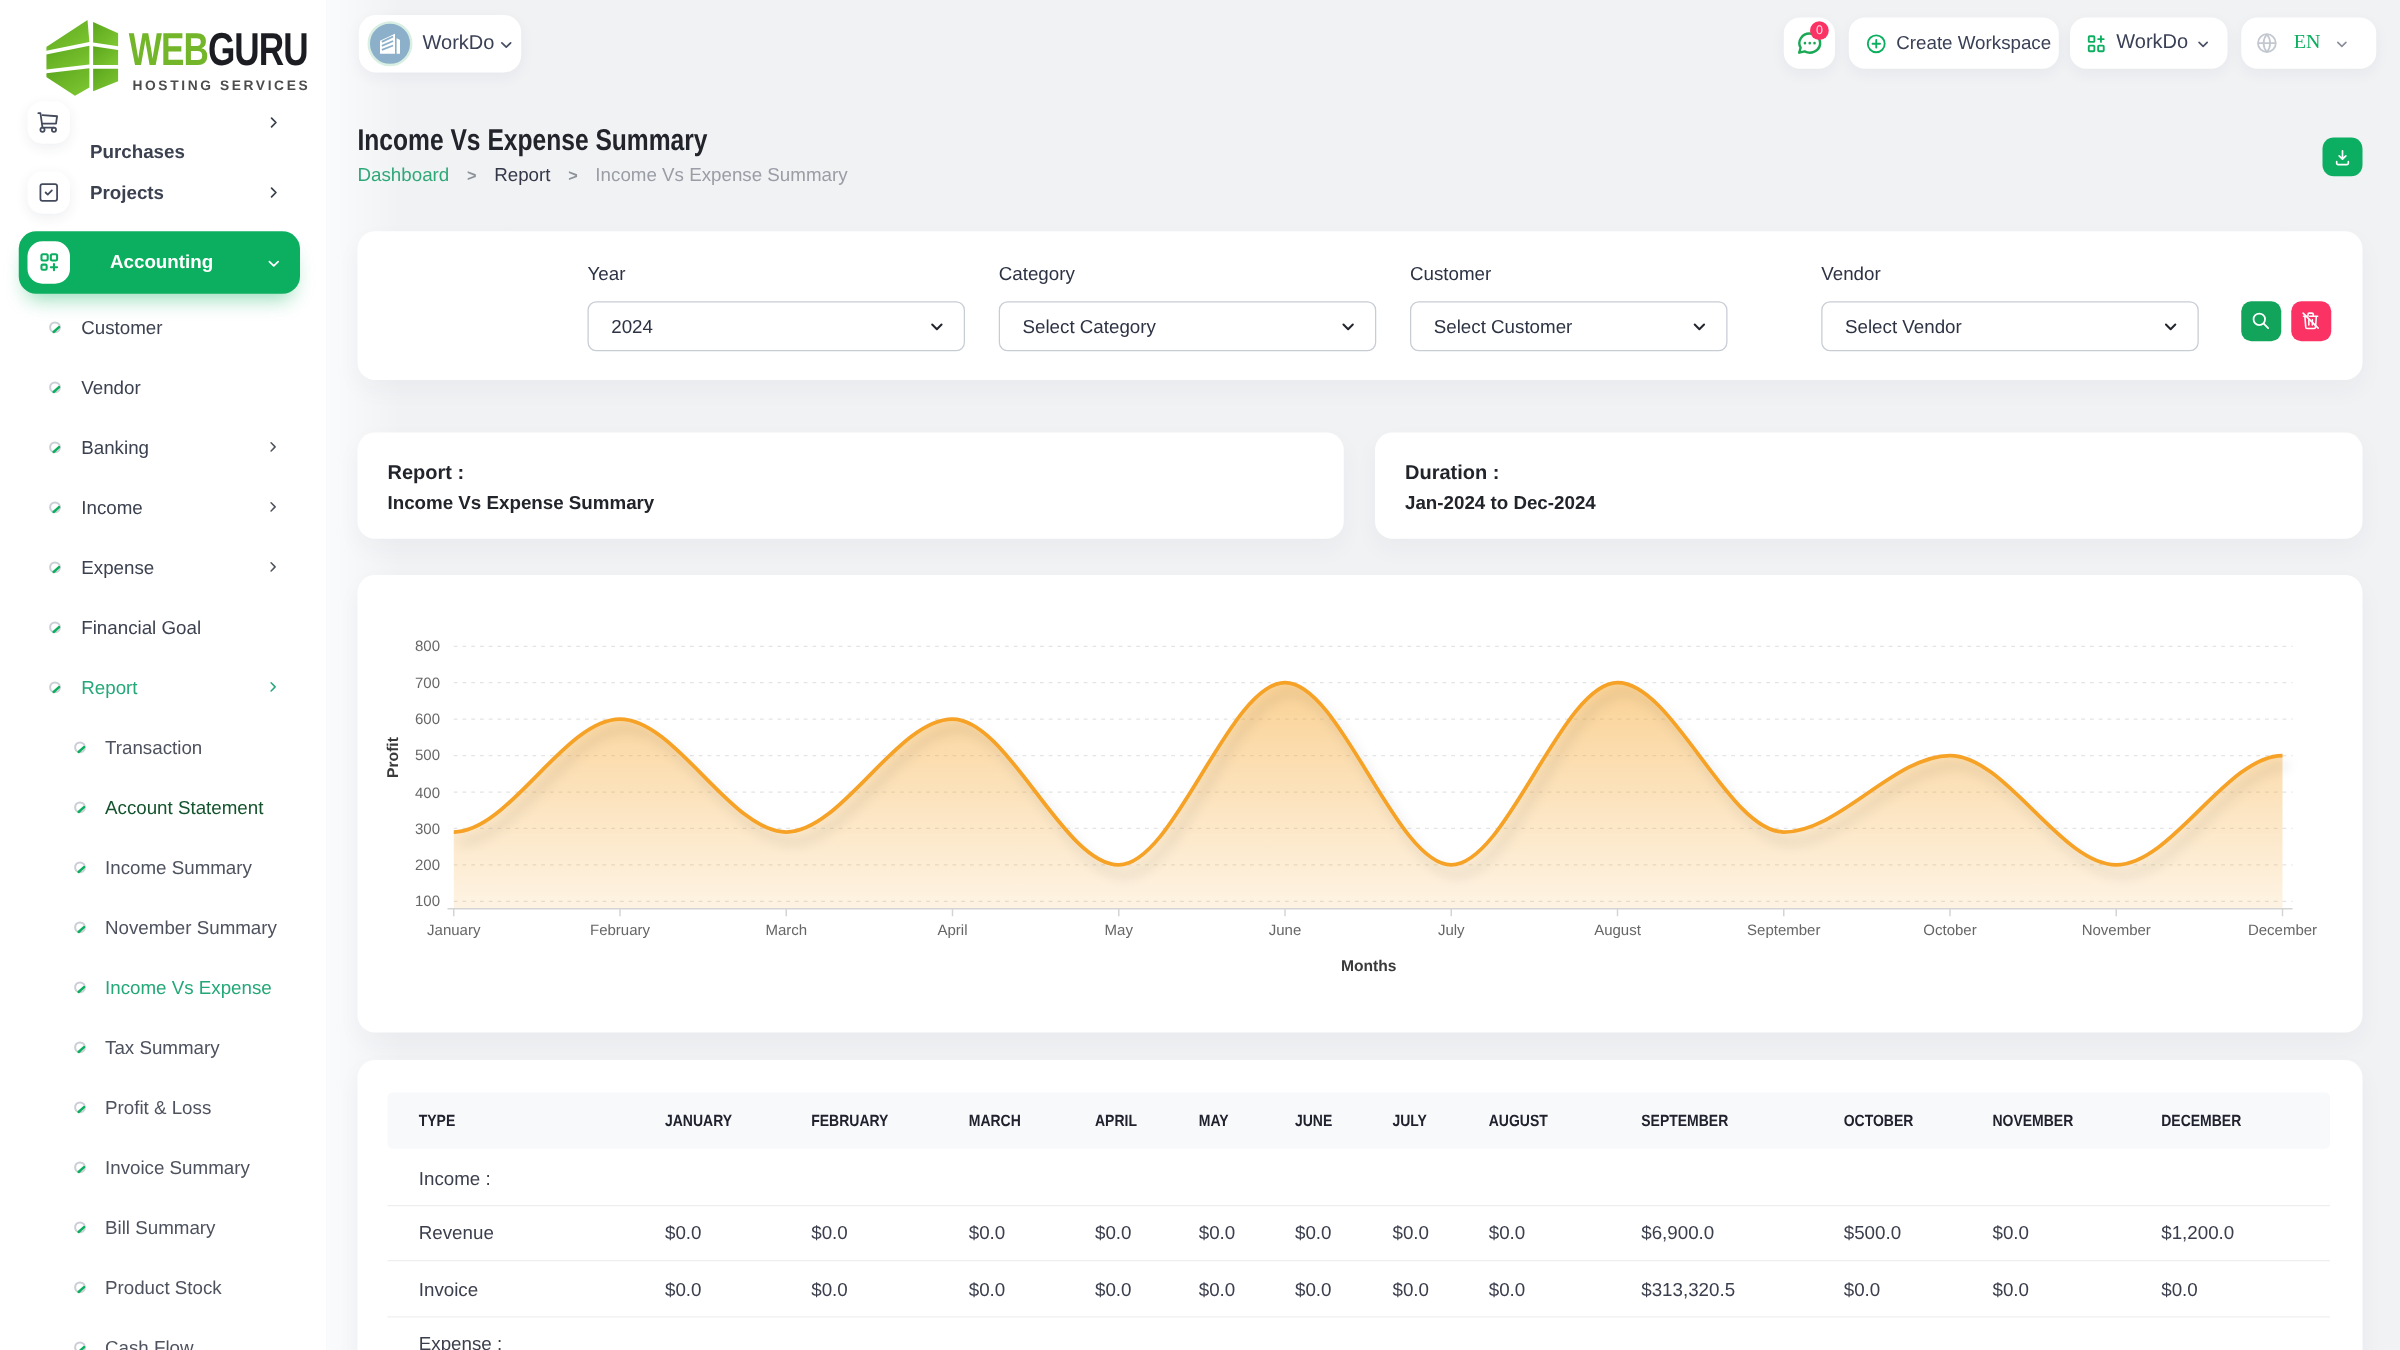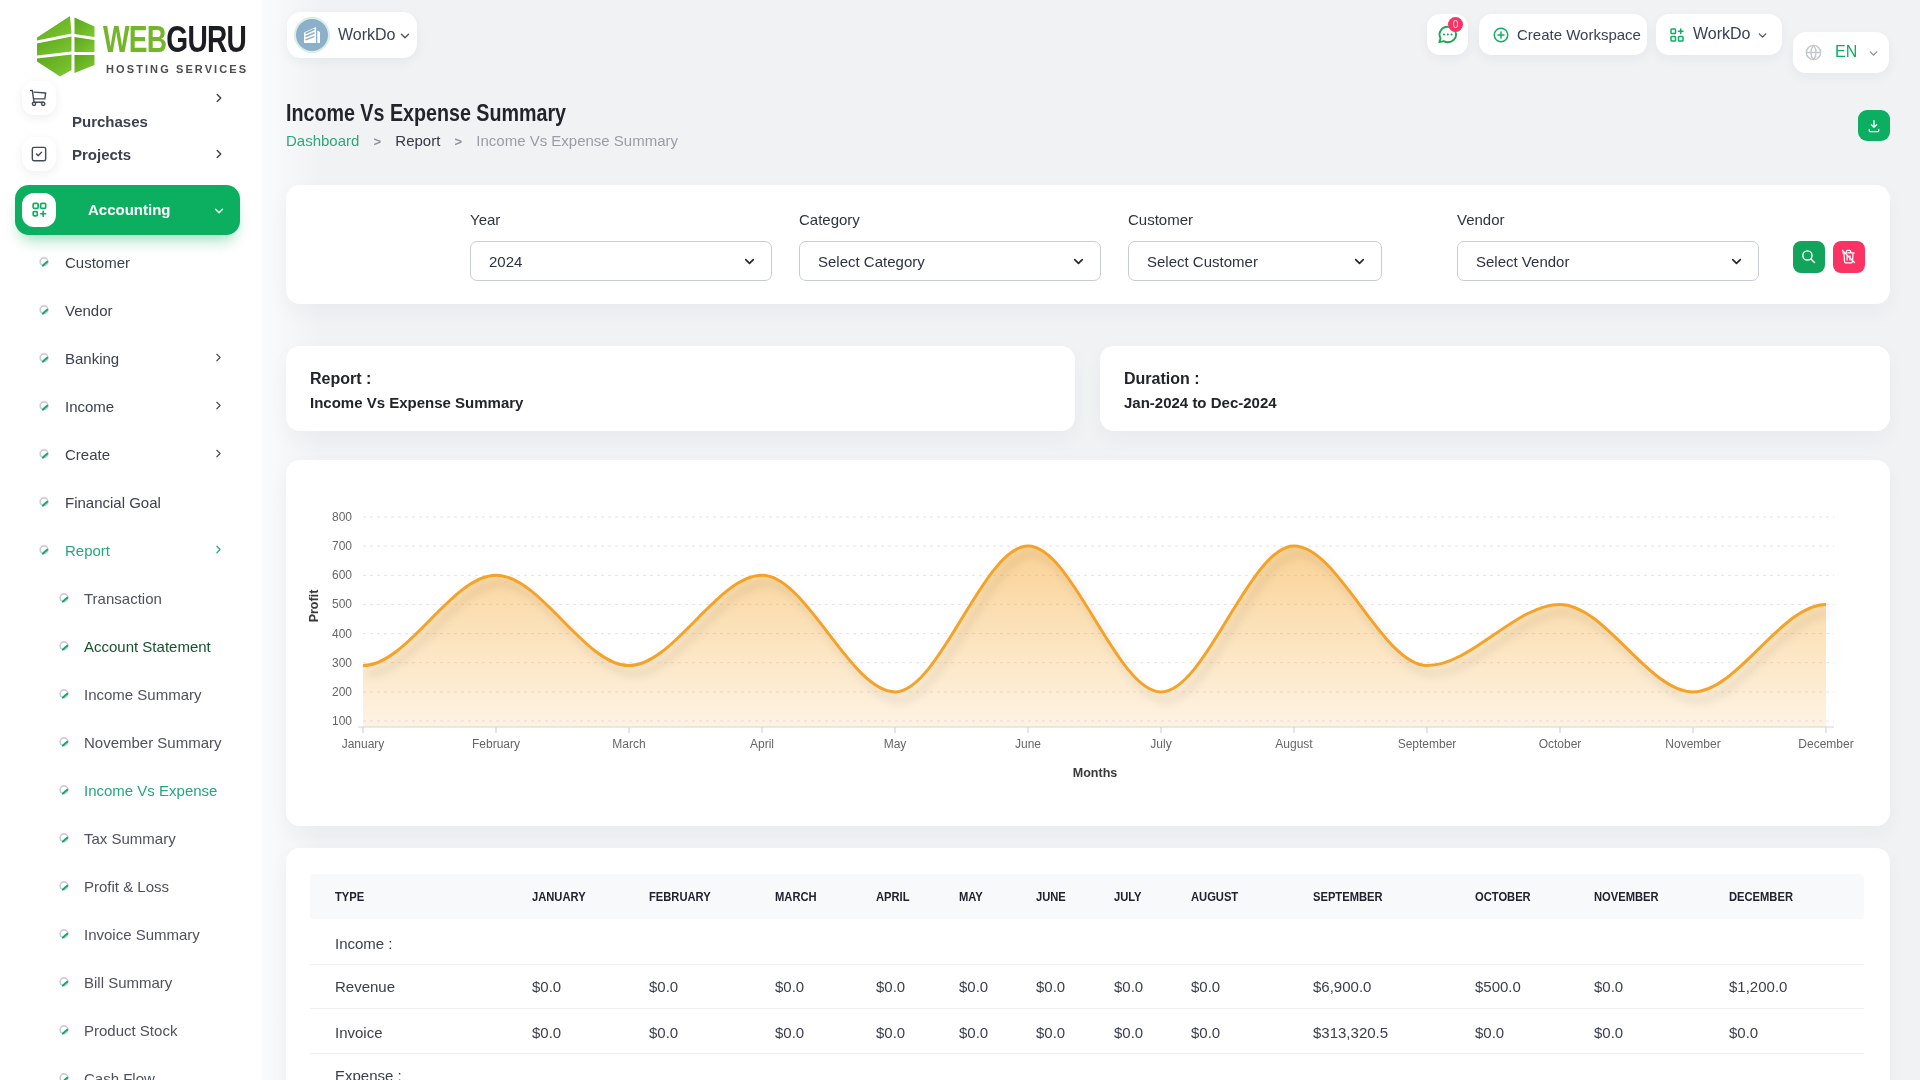--- a/index.html
+++ b/index.html
@@ -98,21 +98,21 @@
       <line x1="4.9" y1="9.6" x2="9.2" y2="5.7" stroke="#0caf60" stroke-width="2" stroke-linecap="round"></line>
     </svg>
     <div class="abs" style="left:65px;top:398px;font-size:15px;color:#3c4150;">Income</div>
     <svg class="abs" style="left:212px;top:399px;" width="13" height="13" viewBox="0 0 24 24" fill="none" stroke="#4e525e" stroke-width="2.2" stroke-linecap="round" stroke-linejoin="round">
       <polyline points="9,6 15,12 9,18"></polyline>
     </svg>
     <svg class="abs" style="left:38px;top:448px;" width="13" height="13" viewBox="0 0 13 13" fill="none">
       <circle cx="6" cy="5.8" r="3.9" stroke="#cbced5" stroke-width="1.6"></circle>
       <line x1="4.9" y1="9.6" x2="9.2" y2="5.7" stroke="#0caf60" stroke-width="2" stroke-linecap="round"></line>
     </svg>
-    <div class="abs" style="left:65px;top:446px;font-size:15px;color:#3c4150;">Create</div>
+    <div class="abs" style="left:65px;top:446px;font-size:15px;color:#3c4150;">Expense</div>
     <svg class="abs" style="left:212px;top:447px;" width="13" height="13" viewBox="0 0 24 24" fill="none" stroke="#4e525e" stroke-width="2.2" stroke-linecap="round" stroke-linejoin="round">
       <polyline points="9,6 15,12 9,18"></polyline>
     </svg>
     <svg class="abs" style="left:38px;top:496px;" width="13" height="13" viewBox="0 0 13 13" fill="none">
       <circle cx="6" cy="5.8" r="3.9" stroke="#cbced5" stroke-width="1.6"></circle>
       <line x1="4.9" y1="9.6" x2="9.2" y2="5.7" stroke="#0caf60" stroke-width="2" stroke-linecap="round"></line>
     </svg>
     <div class="abs" style="left:65px;top:494px;font-size:15px;color:#3c4150;">Financial Goal</div>
     <svg class="abs" style="left:38px;top:544px;" width="13" height="13" viewBox="0 0 13 13" fill="none">
       <circle cx="6" cy="5.8" r="3.9" stroke="#cbced5" stroke-width="1.6"></circle>
@@ -215,21 +215,21 @@
       <path d="M17 4v6M14 7h6"></path>
       <rect x="4" y="14" width="6" height="6" rx="1"></rect>
       <rect x="14" y="14" width="6" height="6" rx="1"></rect>
   </svg>
   <div class="abs" style="left:37px;top:11px;font-size:16px;color:#3a4056;">WorkDo</div>
   <svg width="13" height="13" viewBox="0 0 24 24" style="position:absolute;left:100px;top:15px;" fill="none" stroke="#4a5064" stroke-width="2.4" stroke-linecap="round" stroke-linejoin="round">
       <polyline points="6,9 12,15 18,9"></polyline>
     </svg>
 </div>
 
-<div class="abs" style="left:1793px;top:32px;width:96px;height:41px;background:#fff;border-radius:13px;box-shadow:0 4px 12px rgba(40,45,80,.05);">
+<div class="abs" style="left:1793px;top:14px;width:108px;height:41px;background:#fff;border-radius:13px;box-shadow:0 4px 12px rgba(40,45,80,.05);font-family:Liberation Serif, serif;">
   <svg width="19" height="19" viewBox="0 0 24 24" style="position:absolute;left:11px;top:11px;" fill="none" stroke="#c3c8d0" stroke-width="1.8">
       <circle cx="12" cy="12" r="9"></circle>
       <path d="M3 12h18M12 3a14 14 0 0 1 0 18M12 3a14 14 0 0 0 0 18"></path>
     </svg>
   <div class="abs" style="left:42px;top:11px;font-size:16px;color:#0caf60;">EN</div>
   <svg width="13" height="13" viewBox="0 0 24 24" style="position:absolute;left:74px;top:15px;" fill="none" stroke="#8a8f9c" stroke-width="2.4" stroke-linecap="round" stroke-linejoin="round">
       <polyline points="6,9 12,15 18,9"></polyline>
     </svg>
 </div>
 

